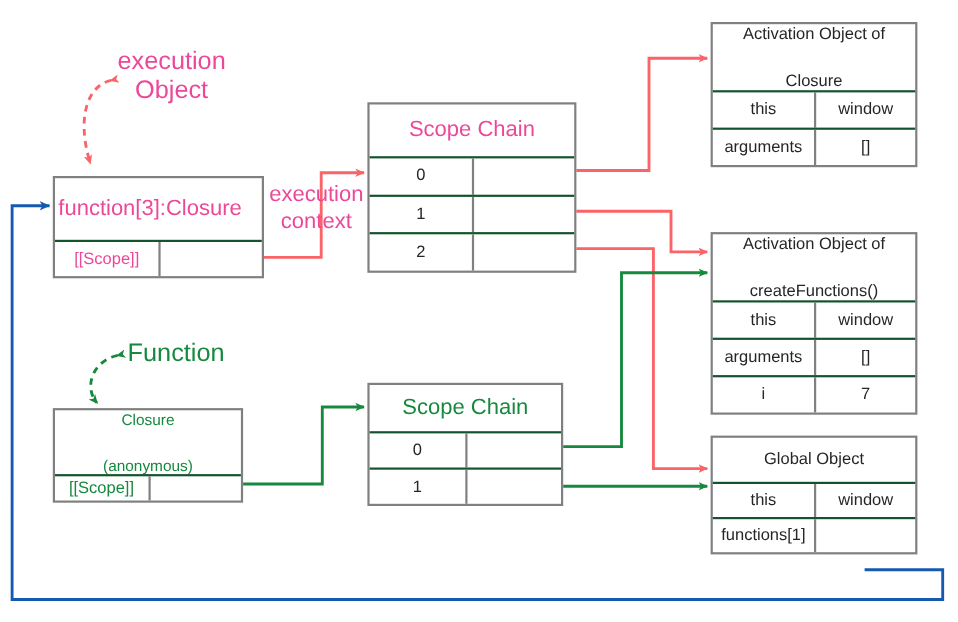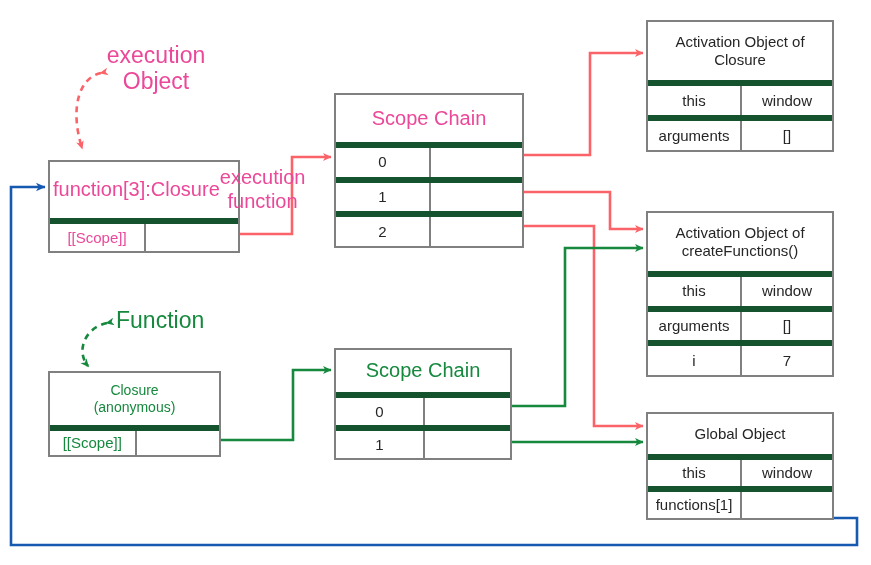--- a/index.html
+++ b/index.html
@@ -32,21 +32,21 @@
     border: 2px solid #808080;
     background: #ffffff;
     display: flex;
     flex-direction: column;
   }
   .brow {
     box-sizing: border-box;
     display: flex;
     flex-direction: row;
     flex: 1 1 auto;
-    border-top: 6px solid #14532d;
+    border-top: 2px solid #14532d;
   }
   .brow.first {
     border-top: none;
   }
   .cell {
     box-sizing: border-box;
     display: flex;
     align-items: center;
     justify-content: center;
     text-align: center;
@@ -54,20 +54,21 @@
     line-height: 1.18;
     font-size: 15px;
     color: #262626;
     white-space: nowrap;
   }
   .cell.divider {
     border-left: 2px solid #808080;
   }
   .cell.wide {
     flex: 1 1 100%;
+    gap: 25px;
   }
   .cell.half {
     flex: 1 1 50%;
   }
   .hdr {
     font-size: 20px;
   }
   .red-text  { color: #ec4899; }
   .green-text{ color: #16893e; }
   .label {
@@ -127,21 +128,21 @@
     <div>execution</div>
     <div>Object</div>
   </div>
 
   <div class="label green-text" style="left:116px; top:307px;">Function</div>
 
   <div class="box" style="left:48px; top:160px; width:192px; height:93px;">
     <div class="brow first" style="flex:0 0 56px;">
       <div class="cell wide hdr red-text" style="flex-direction:row; white-space:normal;">
         <span>function[3]:Closure</span>
-        <span>execution function</span>
+        <span>execution context</span>
       </div>
     </div>
     <div class="brow" style="flex:1 1 auto;">
       <div class="cell half red-text">[[Scope]]</div>
       <div class="cell half divider"></div>
     </div>
   </div>
 
   <div class="box" style="left:334px; top:93px; width:190px; height:155px;">
     <div class="brow first" style="flex:0 0 47px;">
@@ -219,21 +220,21 @@
     <div class="brow">
       <div class="cell half">arguments</div>
       <div class="cell half divider">[]</div>
     </div>
     <div class="brow">
       <div class="cell half">i</div>
       <div class="cell half divider">7</div>
     </div>
   </div>
 
-  <div class="box" style="left:646px; top:412px; width:188px; height:108px;">
+  <div class="box" style="left:646px; top:396px; width:188px; height:108px;">
     <div class="brow first" style="flex:0 0 40px;">
       <div class="cell wide">Global Object</div>
     </div>
     <div class="brow">
       <div class="cell half">this</div>
       <div class="cell half divider">window</div>
     </div>
     <div class="brow">
       <div class="cell half">functions[1]</div>
       <div class="cell half divider"></div>

